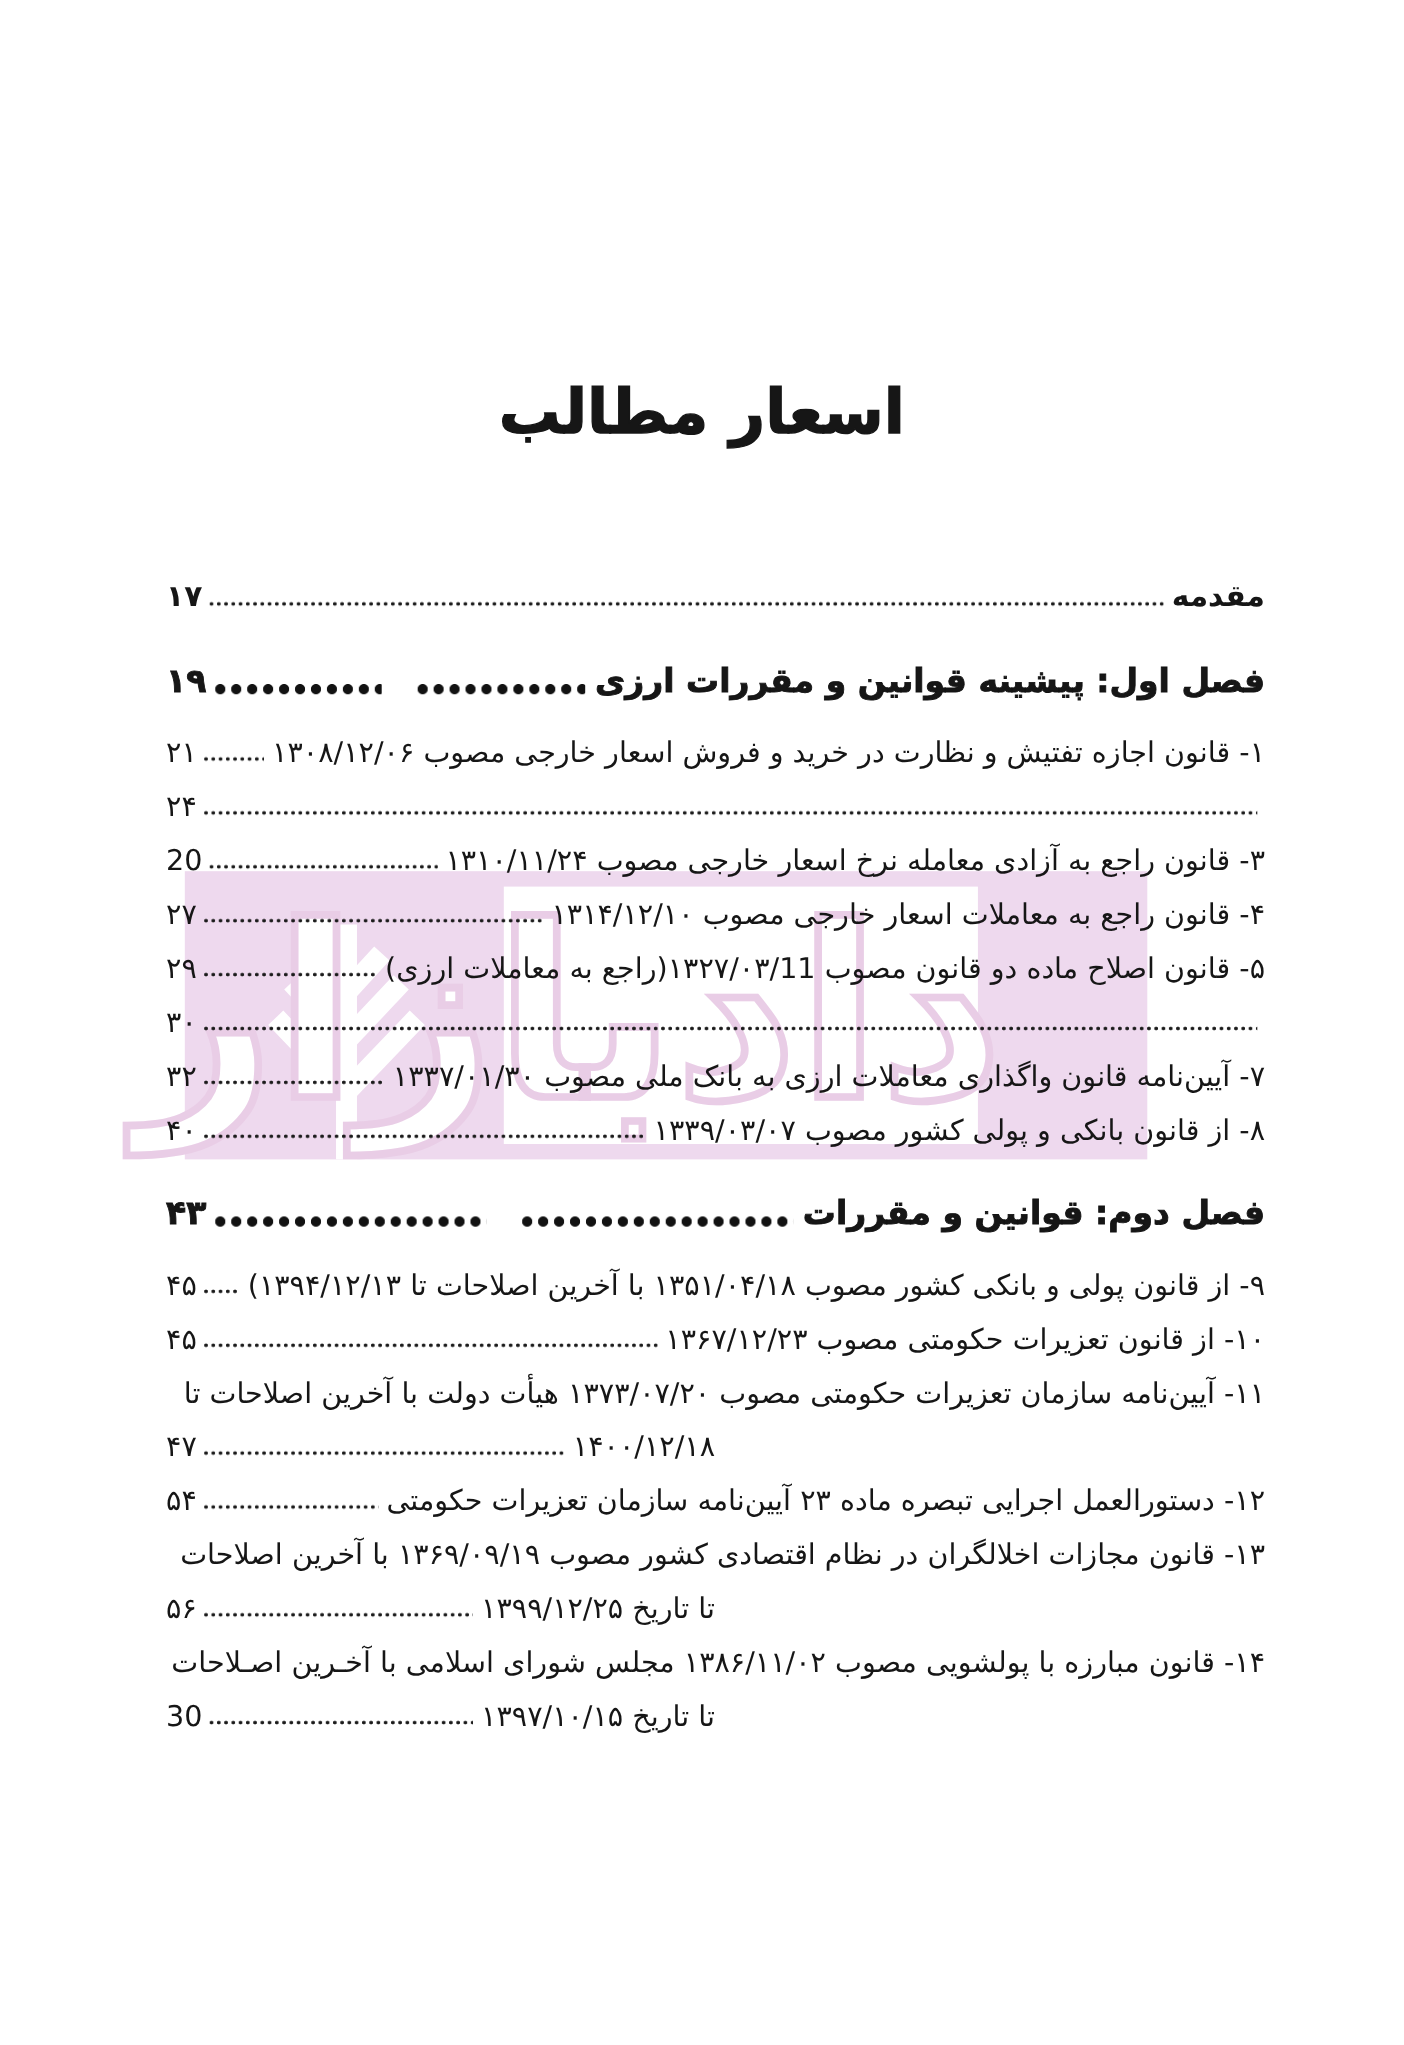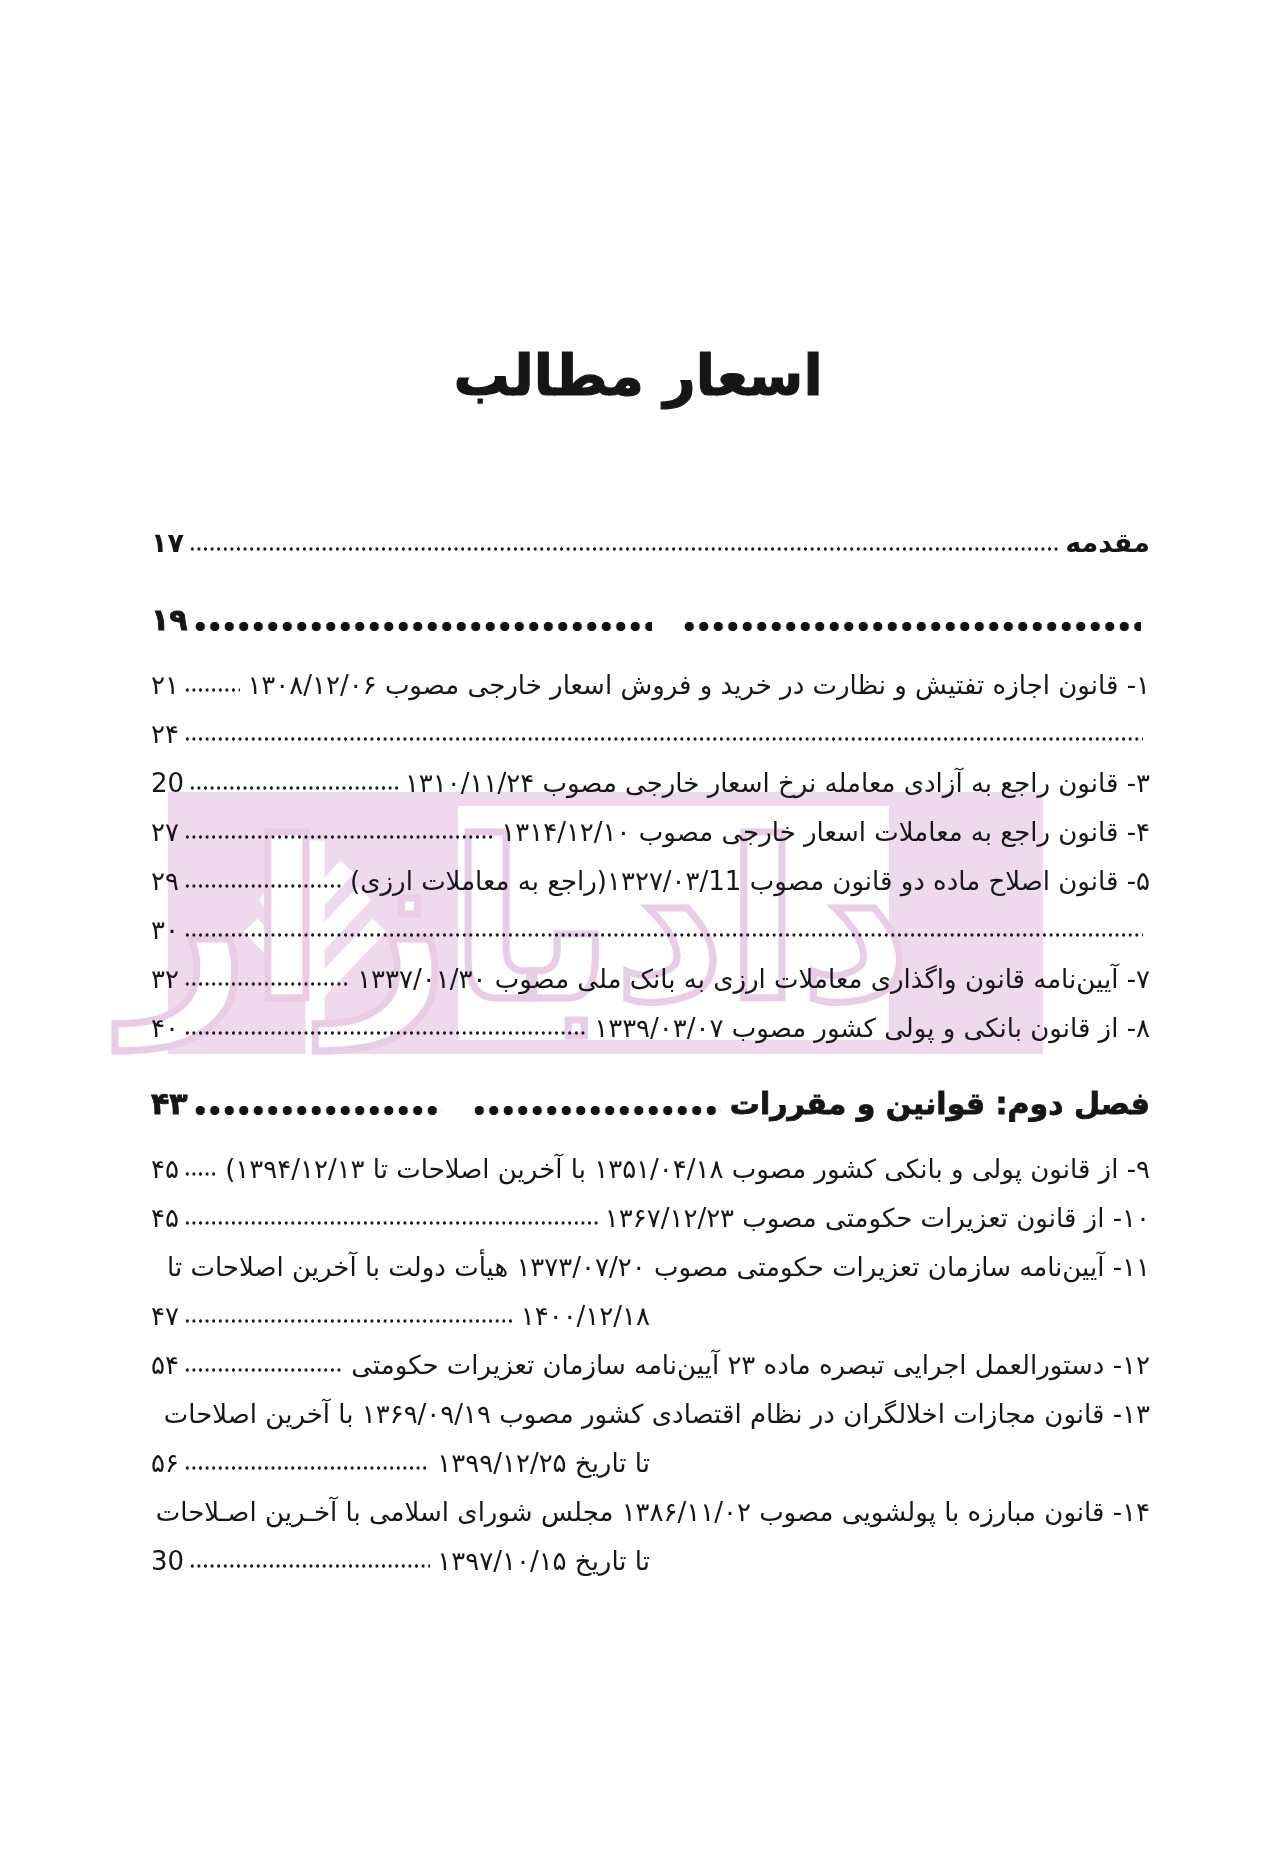--- a/index.html
+++ b/index.html
@@ -69,20 +69,21 @@
 
   <div class="content">
     <h1 class="title">اسعار مطالب</h1>
     <div class="toc">
         <div class="row intro-row">
           <span class="rtext">مقدمه</span>
           <span class="leader"></span>
           <span class="pagenum">۱۷</span>
         </div>
         <div class="row chapter-row">
+          <span class="rtext">فصل اول: پیشینه قوانین و مقررات ارزی</span>
           <span class="leader"></span>
           <span class="gap"></span>
           <span class="leader"></span>
           <span class="pagenum">۱۹</span>
         </div>
         <div class="row entry-row">
           <span class="rtext">۱- قانون اجازه تفتیش و نظارت در خرید و فروش اسعار خارجی مصوب ۱۳۰۸/۱۲/۰۶</span>
           <span class="leader"></span>
           <span class="pagenum">۲۱</span>
         </div>

